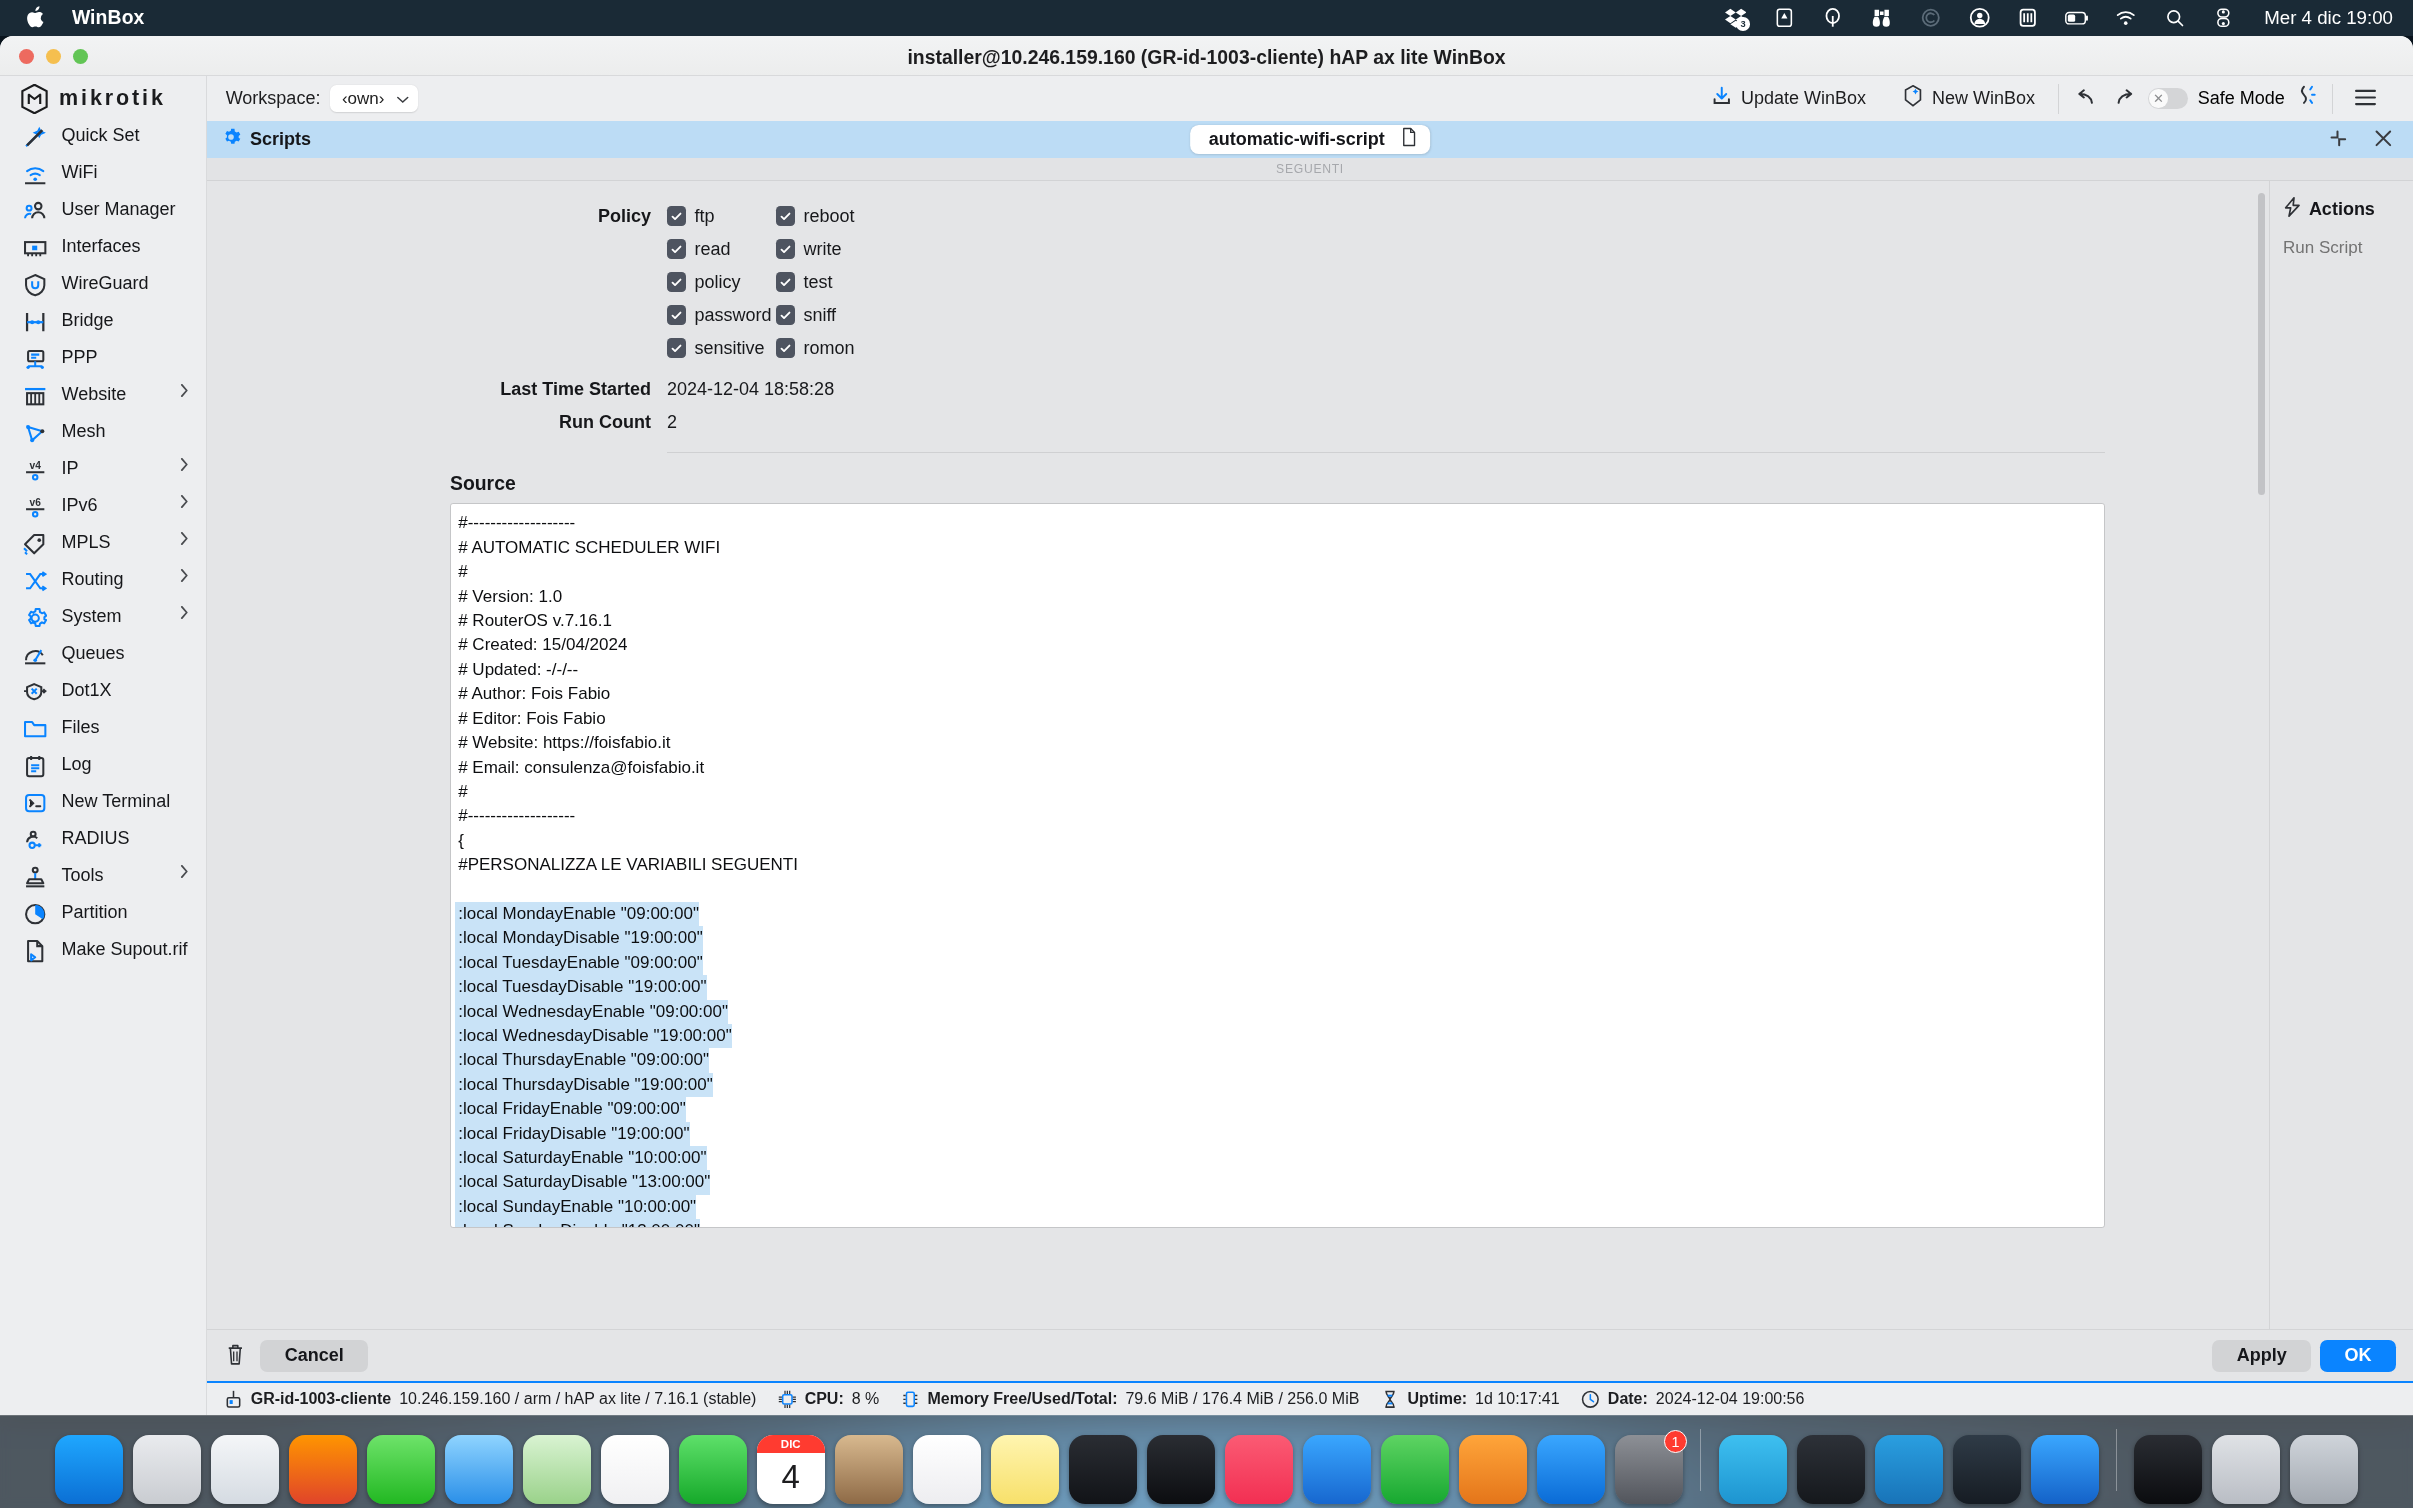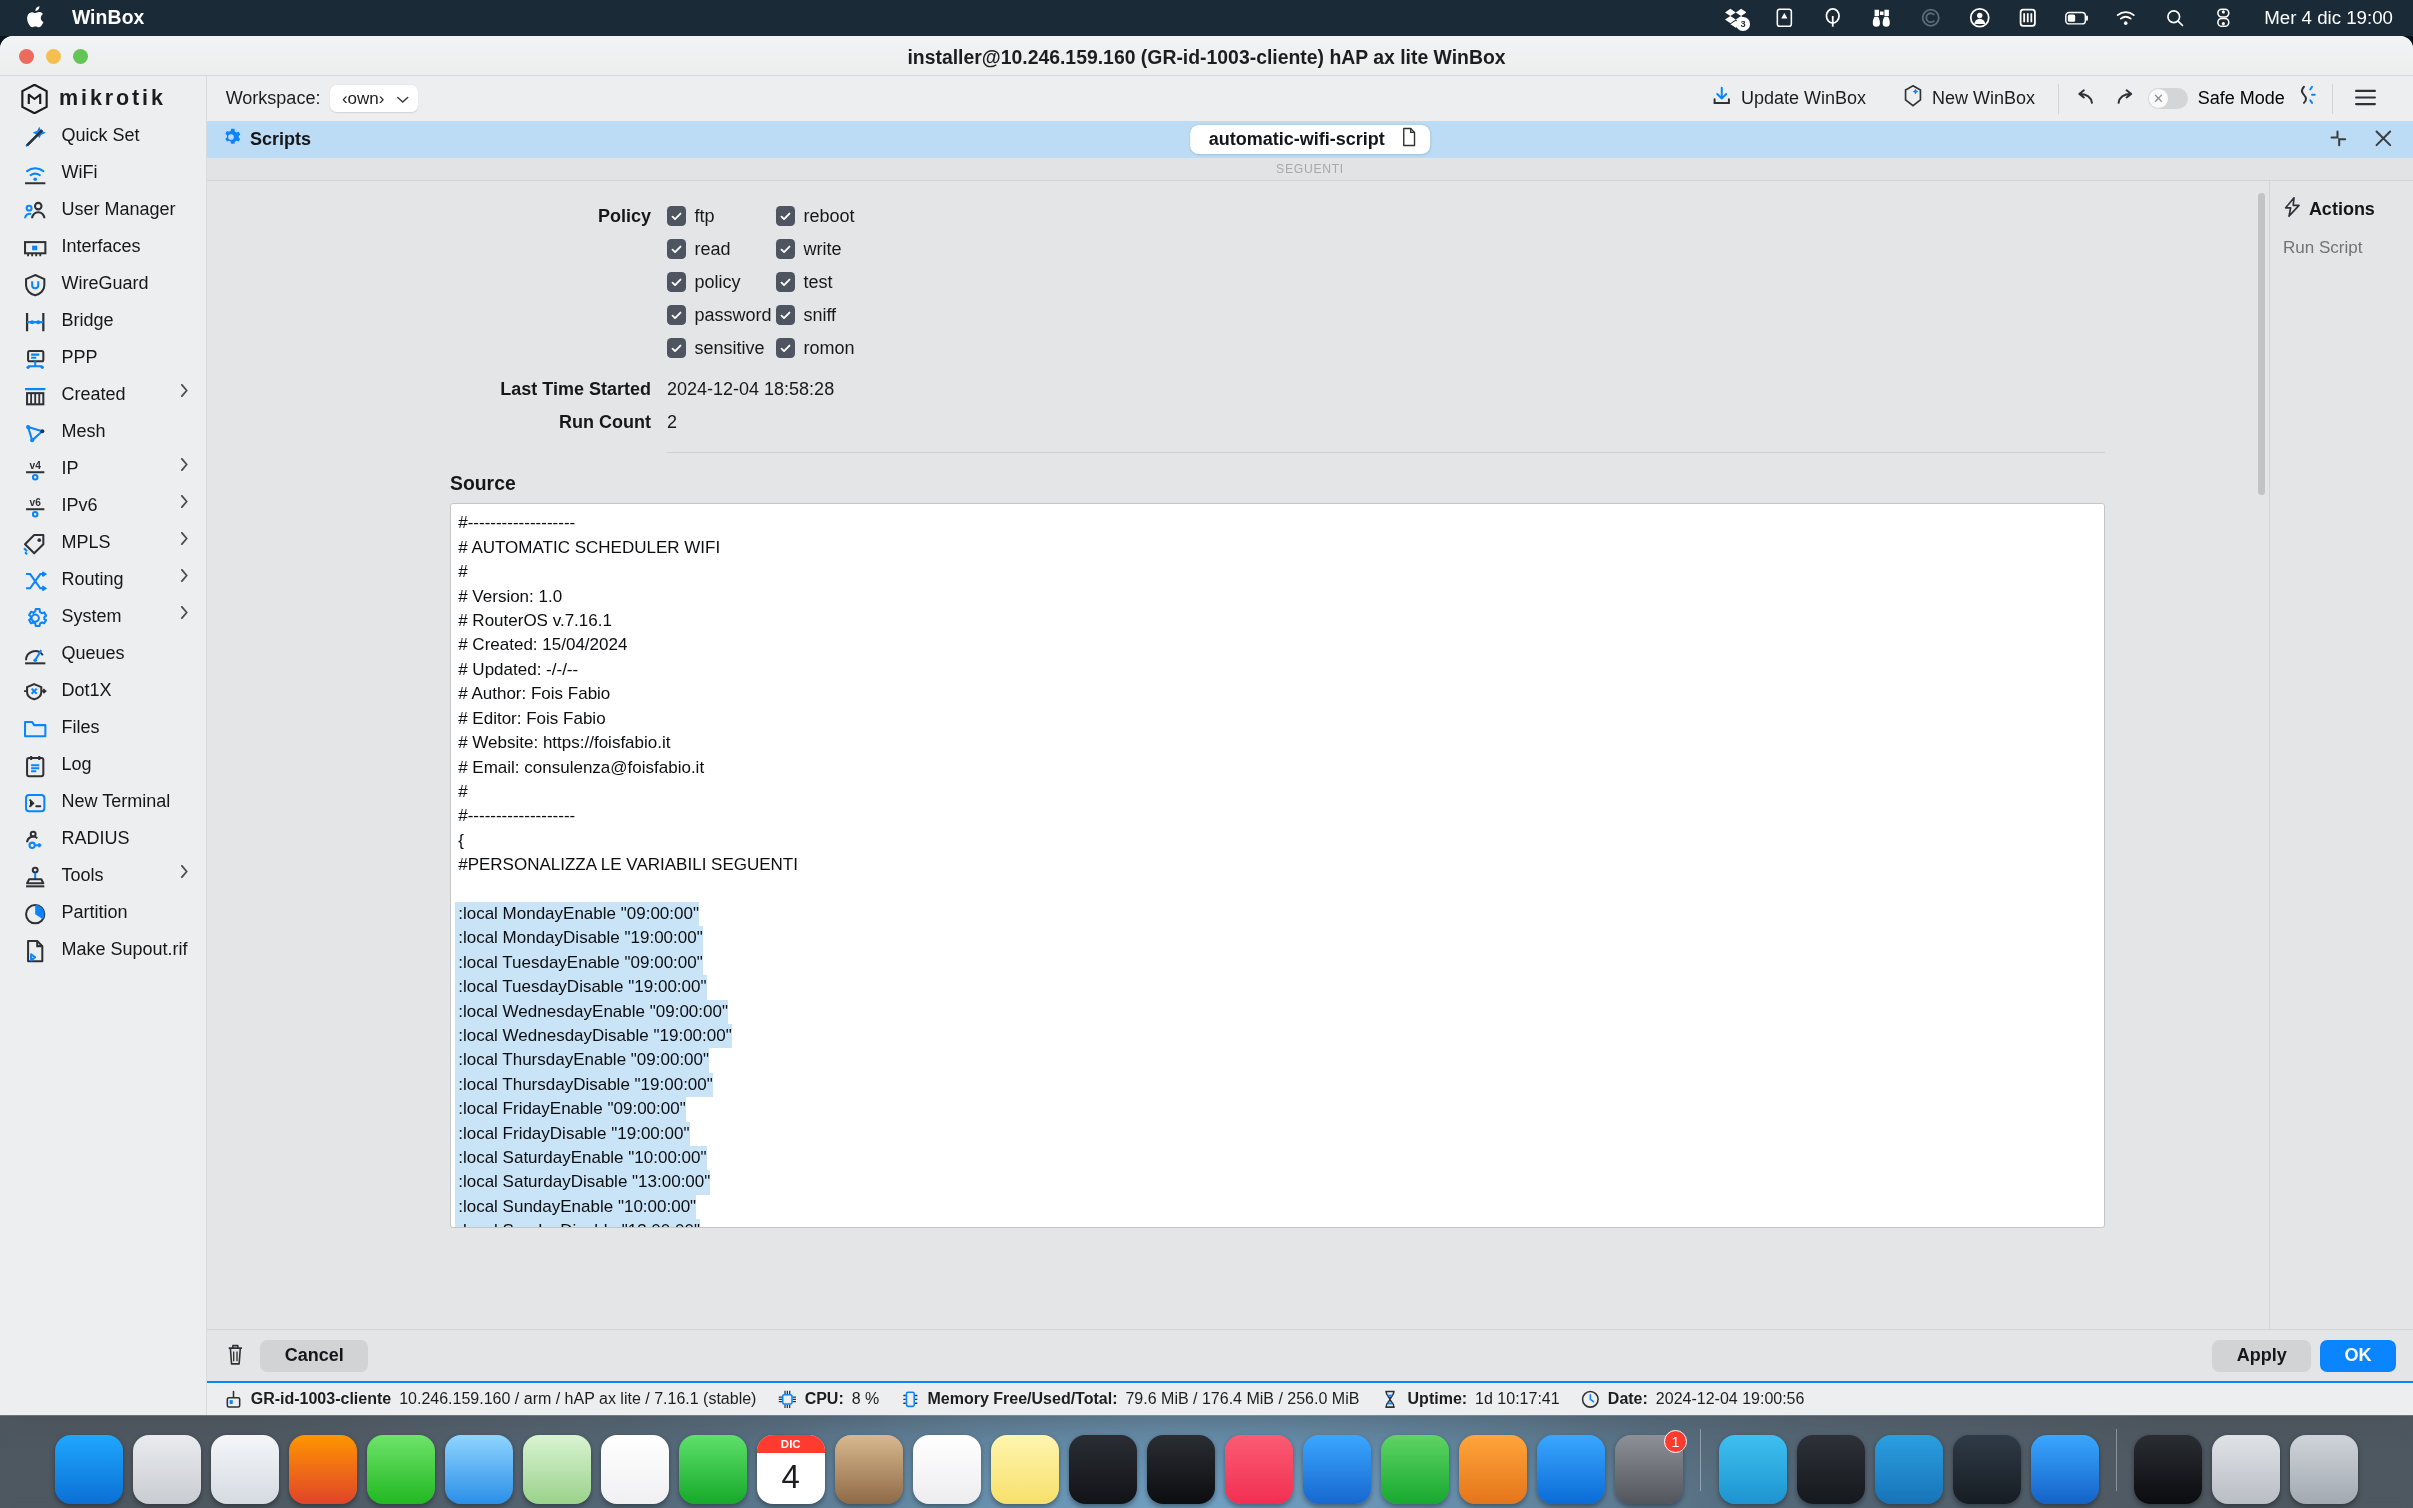--- a/index.html
+++ b/index.html
@@ -419,21 +419,21 @@
           <span class="lbl">PPP</span>
         </div>
         <div class="nav-item">
           <span class="ico">
             <svg viewBox="0 0 24 24" width="24.4" height="24.4">
               <path d="M2 5h20" stroke="#0a84ff" stroke-width="2.2"></path>
               <rect x="4" y="9" width="16" height="11" fill="none" stroke="#2e3136" stroke-width="2"></rect>
               <path d="M8 9v11M12 9v11M16 9v11" stroke="#2e3136" stroke-width="1.8"></path>
             </svg>
           </span>
-          <span class="lbl">Created</span>
+          <span class="lbl">Website</span>
           <span class="chev"><svg viewBox="0 0 10 16" width="8.6" height="13">
               <path d="M2 1l6 7-6 7" fill="none" stroke="#4a4c50" stroke-width="2.2" stroke-linecap="round" stroke-linejoin="round"></path>
             </svg></span>
         </div>
         <div class="nav-item">
           <span class="ico">
             <svg viewBox="0 0 24 24" width="24.4" height="24.4">
               <path d="M5 6 19 10 9 19z" fill="none" stroke="#0a84ff" stroke-width="2"></path>
               <circle cx="5" cy="6" r="2" fill="#0a84ff"></circle>
               <circle cx="19" cy="10" r="2" fill="#2e3136"></circle>

